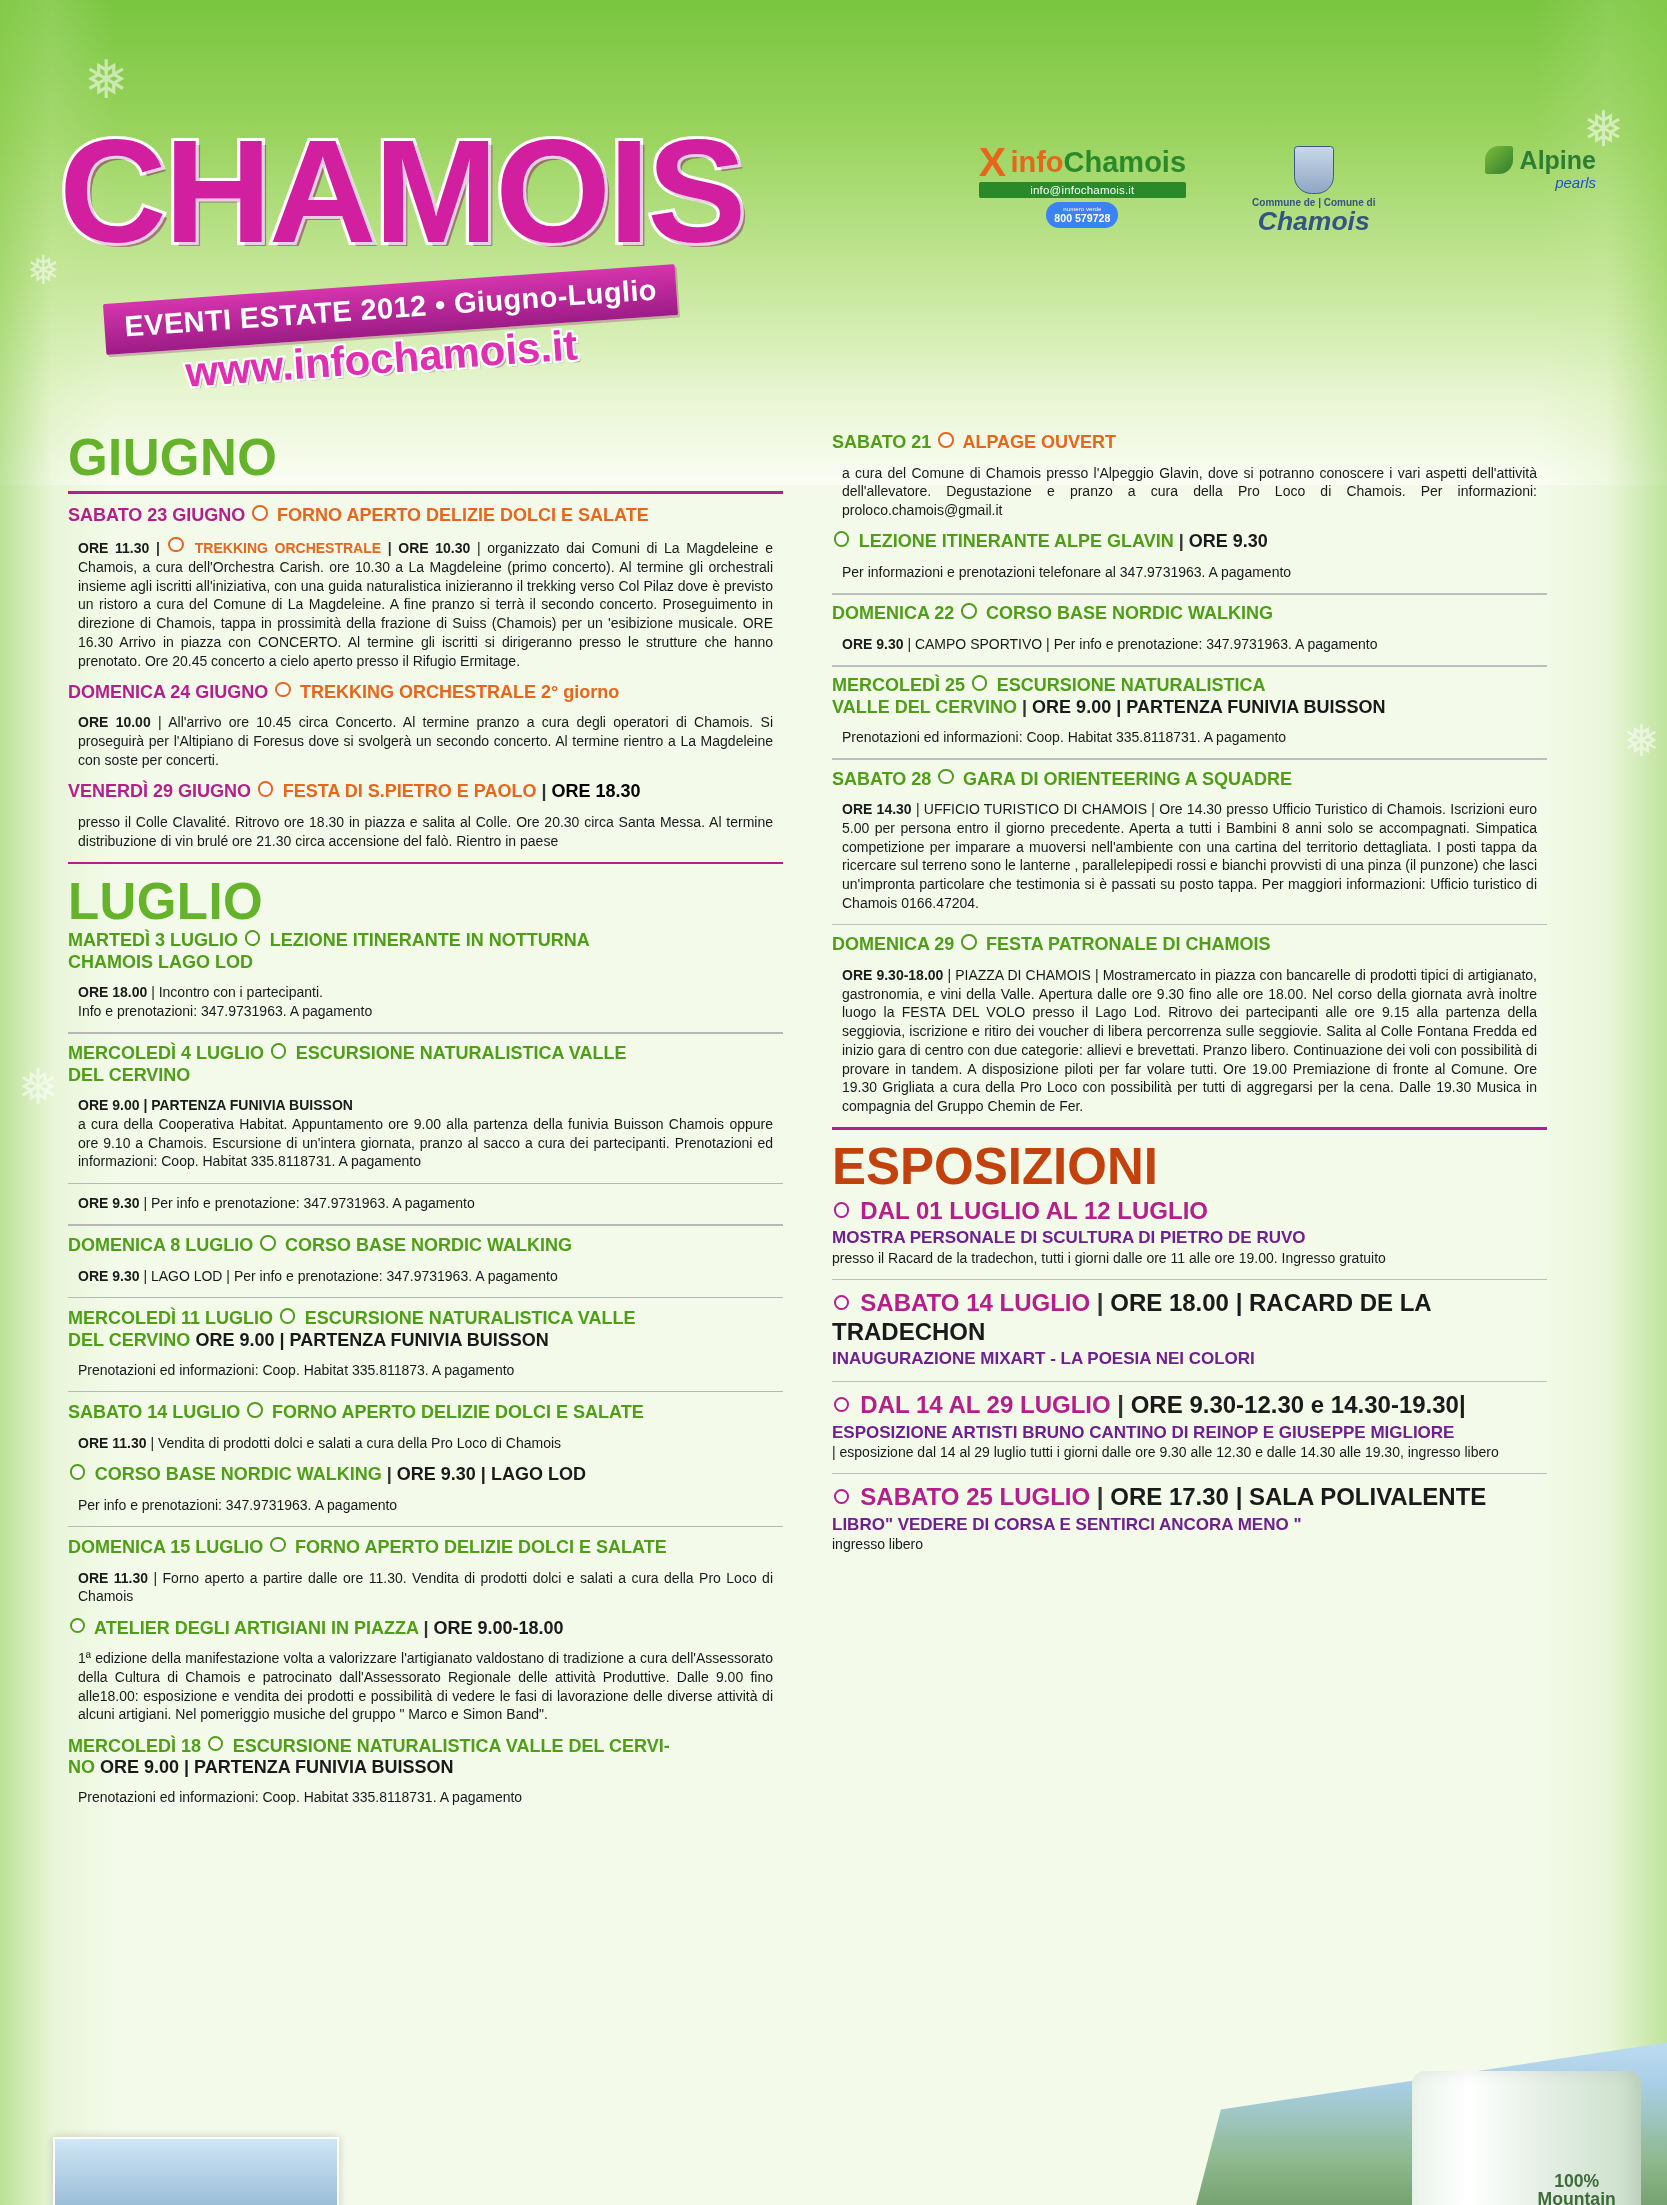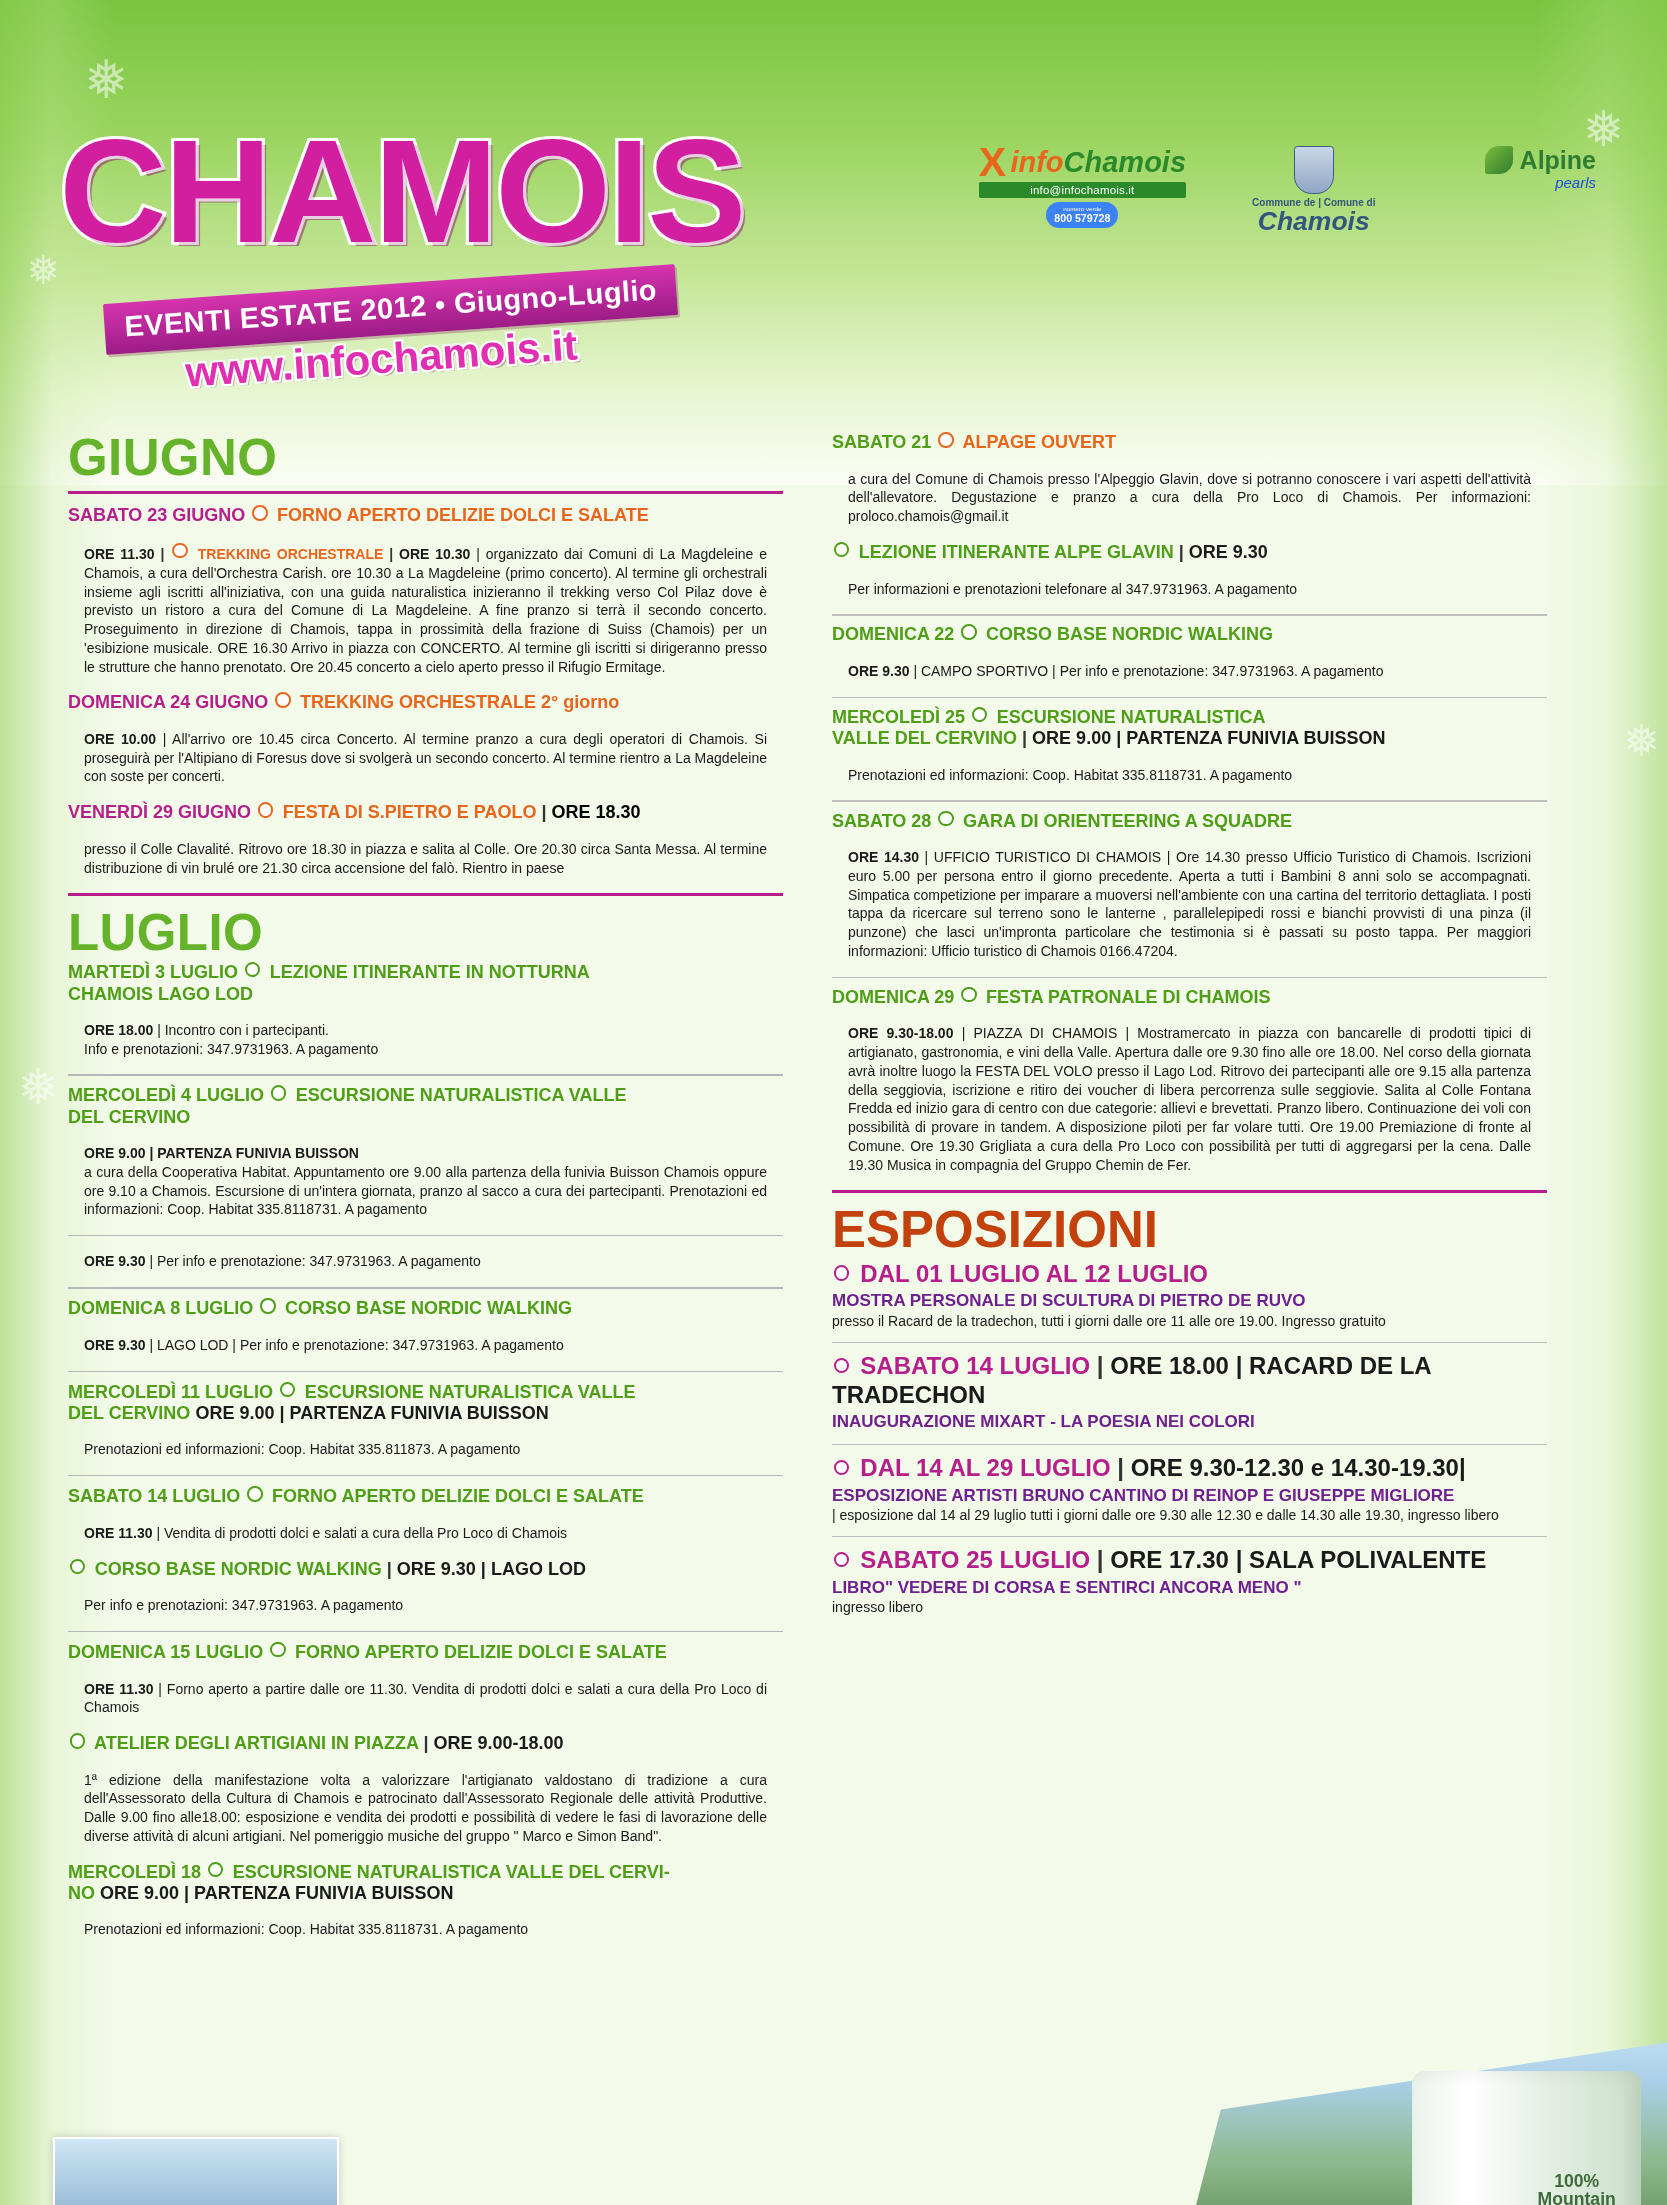--- a/index.html
+++ b/index.html
@@ -80,21 +80,21 @@
     transform:rotate(-4deg) translate(2.6px,2.6px); z-index:-1;
   }
 
   .logos { position:absolute; right:71px; top:146px; display:flex; align-items:flex-start; gap:66px; }
   .logo-box { text-align:center; }
 
   .logo-info .li-top { display:flex; align-items:center; gap:4.4px; }
   .logo-info .x {
     font-size:41px; font-weight:bold; color:#e8651c; line-height:0.8;
   }
-  .logo-info .name { font-size:29px; font-weight:bold;font-style:italic; }
+  .logo-info .name { font-size:29px; font-weight:bold; }
   .logo-info .name .info { color:#e8651c; }
   .logo-info .name .cham { color:#2a8a2a; }
   .logo-info .mail {
     margin-top:2.6px; background:#2a8a2a; color:#fff; font-size:11.5px; padding:2.2px 6.2px; border-radius:1.8px;
     letter-spacing:0.2px;
   }
   .logo-info .phone {
     margin-top:4.4px; display:inline-block; background:#3b82f6; color:#ffe; font-size:10.6px;
     padding:3.1px 8px; border-radius:13.2px; font-weight:bold;
   }
@@ -129,21 +129,21 @@
 
   .ev { margin-bottom:11.5px; }
   .ev h3 {
     margin:0 0 3.5px 0; font-size:18px; line-height:1.18; font-weight:bold;
   }
   .t-orange { color:#e8651c; }
   .t-green { color:#4f9e17; }
   .t-magenta { color:#b51e8b; }
   .sep { color:#333; font-weight:bold; }
   .ev p {
-    margin:16px; font-size:14px; line-height:1.34; color:#1a1a1a; text-align:justify;
+    margin:10px; font-size:14px; line-height:1.34; color:#1a1a1a; text-align:justify;
   }
   .ev p b { font-weight:bold; }
 
   .bullet {
     display:inline-block; width:11.5px; height:11.5px; border-radius:50%;
     border:2.2px solid #e8651c; margin:0 4.4px 0 1.8px; vertical-align:0.9px;
     background:#fff;
   }
   .bullet.green { border-color:#4f9e17; }
   .bullet.magenta { border-color:#b51e8b; }

